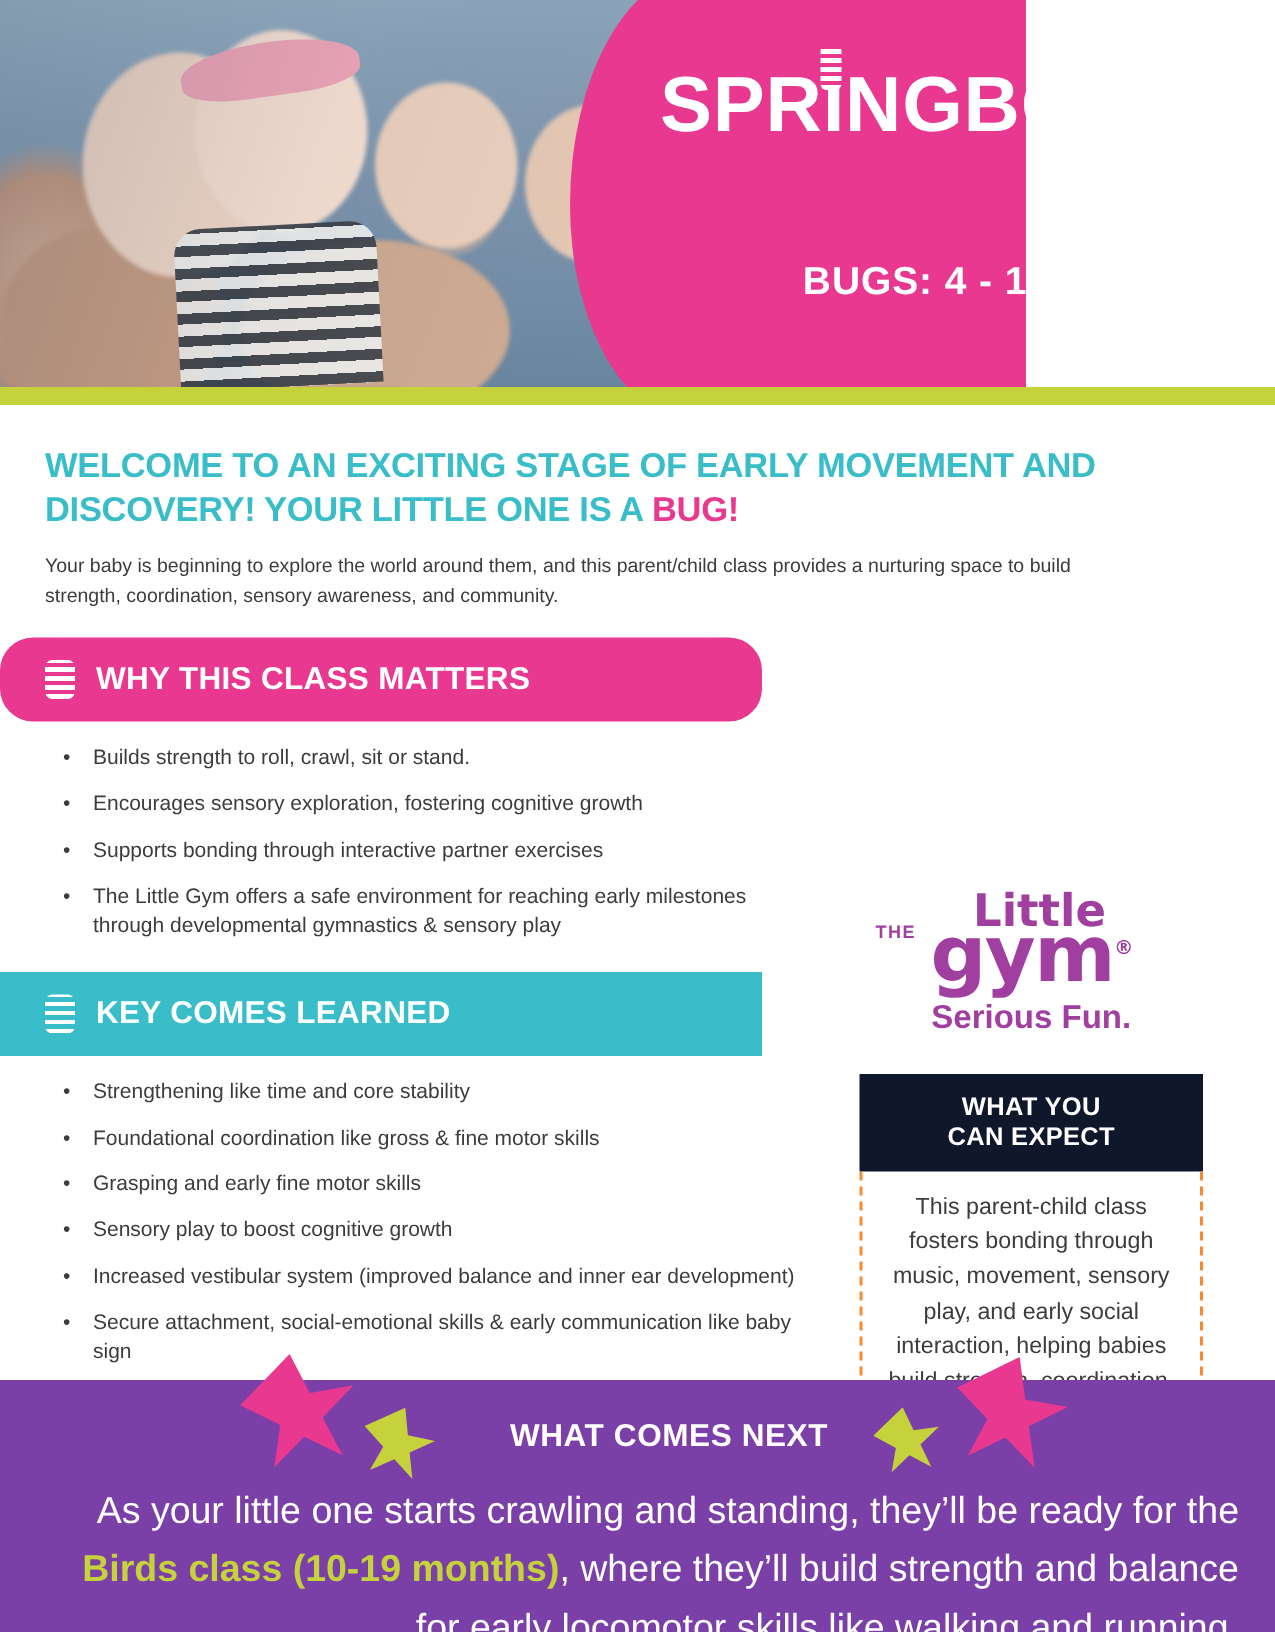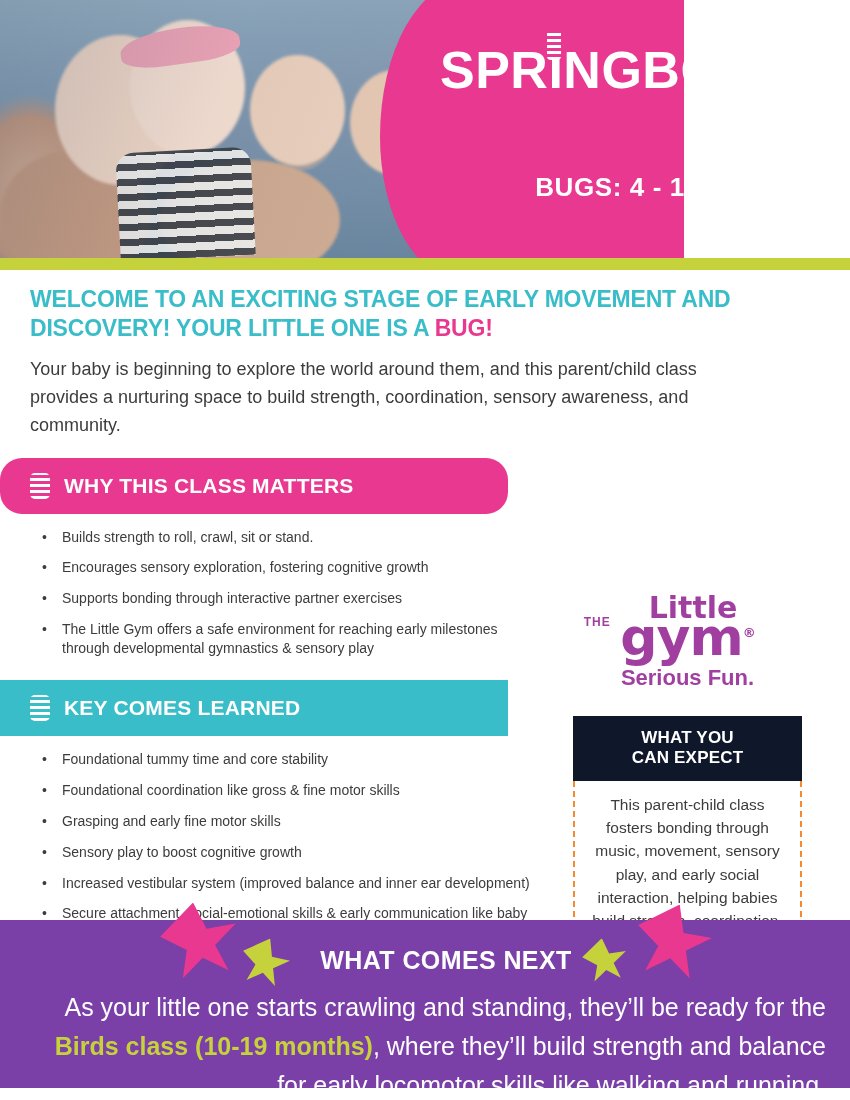--- a/index.html
+++ b/index.html
@@ -126,40 +126,40 @@
   .green-bar {
     width: 850px; height: 12px;
     background: #c6d23c;
   }
 
   
   .body-area {
     position: relative;
     width: 850px;
     height: 650px;
-    padding: 15px 0 0 0;
+    padding: 26px 0 0 0;
     background: #ffffff;
   }
   .intro {
     padding: 0 46px 0 30px;
   }
   .intro-head {
     color: #39bdc8;
     font-size: 23px;
     font-weight: 800;
     line-height: 1.28;
     letter-spacing: -0.2px;
   }
   .intro-head .bug {
     color: #e8388f;
   }
   .intro-text {
     margin-top: 12px;
     color: #3c3c3c;
-    font-size: 18px;
+    font-size: 13px;
     line-height: 1.55;
     max-width: 700px;
   }
 
   
   .banner {
     position: relative;
     display: flex;
     align-items: center;
     height: 56px;
@@ -290,21 +290,21 @@
   .s1 { left: 160px; top: -18px; width: 80px; height: 80px; transform: rotate(-10deg); }
   .s2 { left: 240px; top: 18px; width: 50px; height: 50px; transform: rotate(12deg); }
   .s3 { left: 582px; top: 18px; width: 46px; height: 46px; transform: rotate(-8deg); }
   .s4 { left: 634px; top: -16px; width: 78px; height: 78px; transform: rotate(10deg); }
 
   .next-title {
     position: absolute;
     left: 0; top: 26px;
     width: 850px;
     text-align: center;
-    font-size: 25px;
+    font-size: 21px;
     font-weight: 800;
     letter-spacing: 0.4px;
     padding-left: 42px;
   }
   .next-body {
     position: absolute;
     left: 0; top: 68px;
     width: 850px;
     text-align: right;
     font-size: 25px;
@@ -374,21 +374,21 @@
         <li>The Little Gym offers a safe environment for reaching early milestones through developmental gymnastics &amp; sensory play</li>
       </ul>
     </div>
 
     <div style="margin-top:6px;">
       <div class="banner teal">
         <span class="coil"></span>
         <span class="banner-title">KEY COMES LEARNED</span>
       </div>
       <ul class="bullets">
-        <li>Foundational tummy time and core stability</li>
+        <li>Strengthening like time and core stability</li>
         <li>Foundational coordination like gross &amp; fine motor skills</li>
         <li>Grasping and early fine motor skills</li>
         <li>Sensory play to boost cognitive growth</li>
         <li>Increased vestibular system (improved balance and inner ear development)</li>
         <li>Secure attachment, social-emotional skills &amp; early communication like baby sign</li>
       </ul>
       <div class="and-more">...AND MORE!</div>
     </div>
 
     <div class="right-col">

